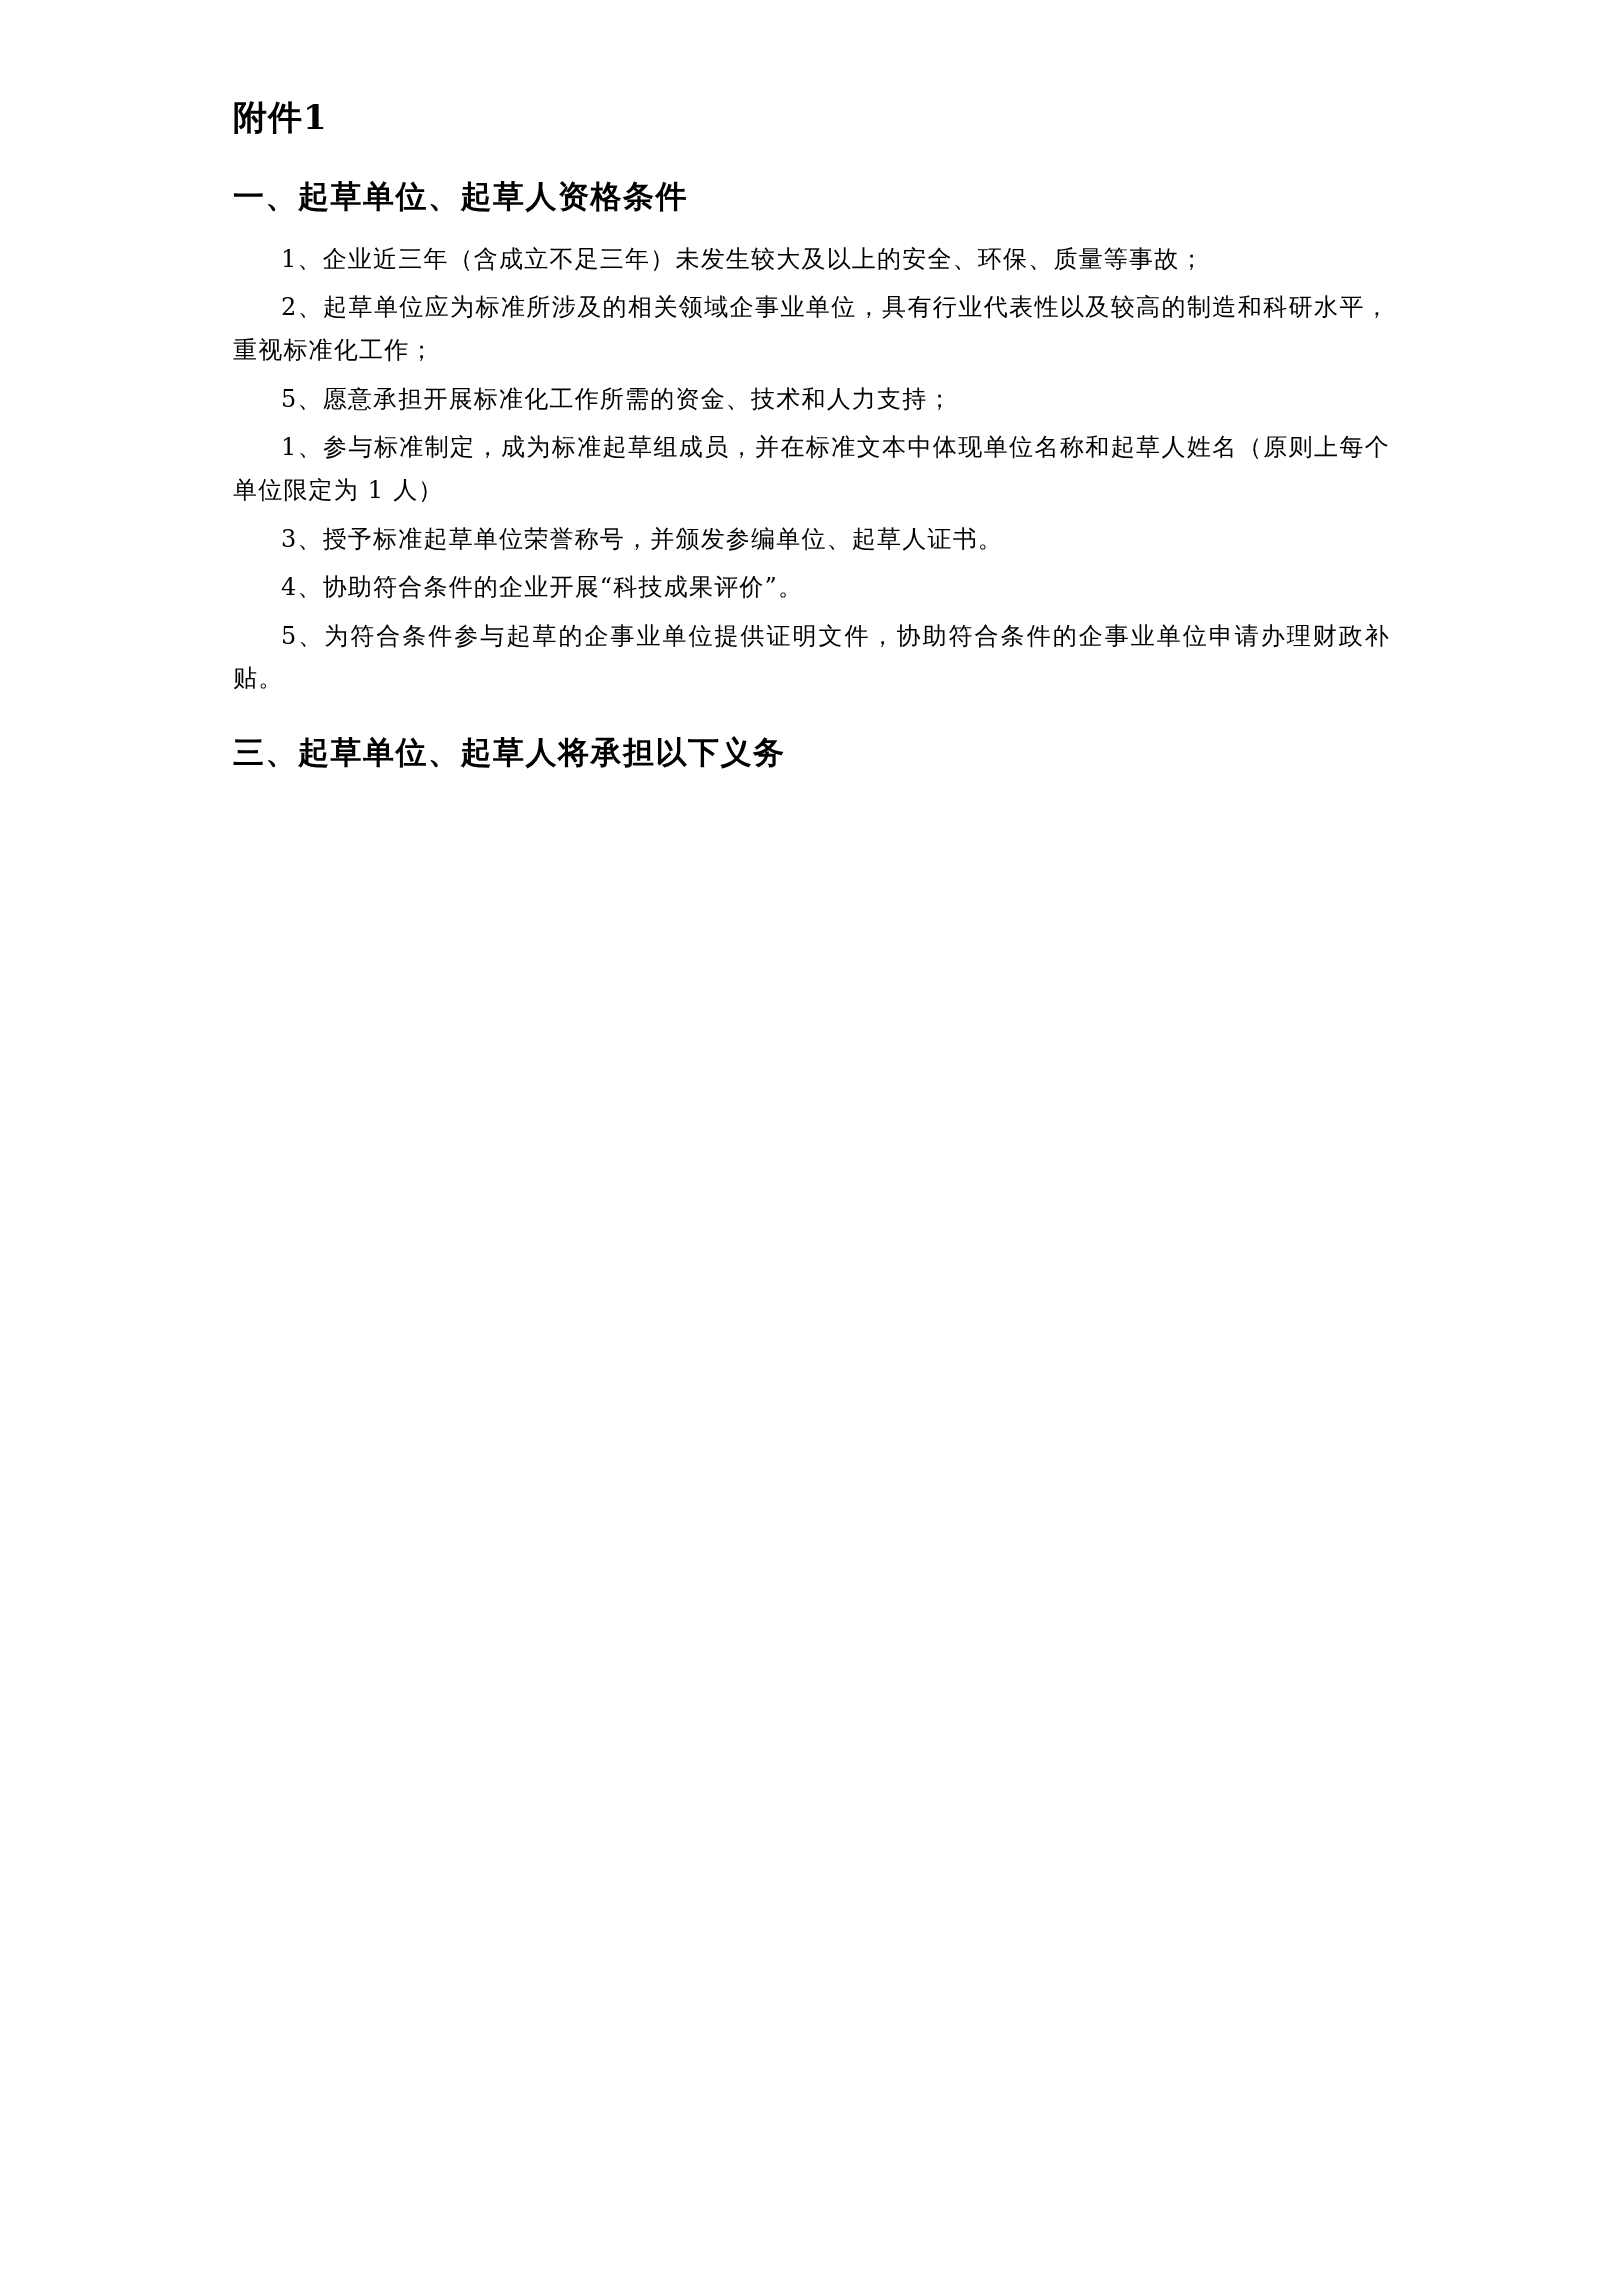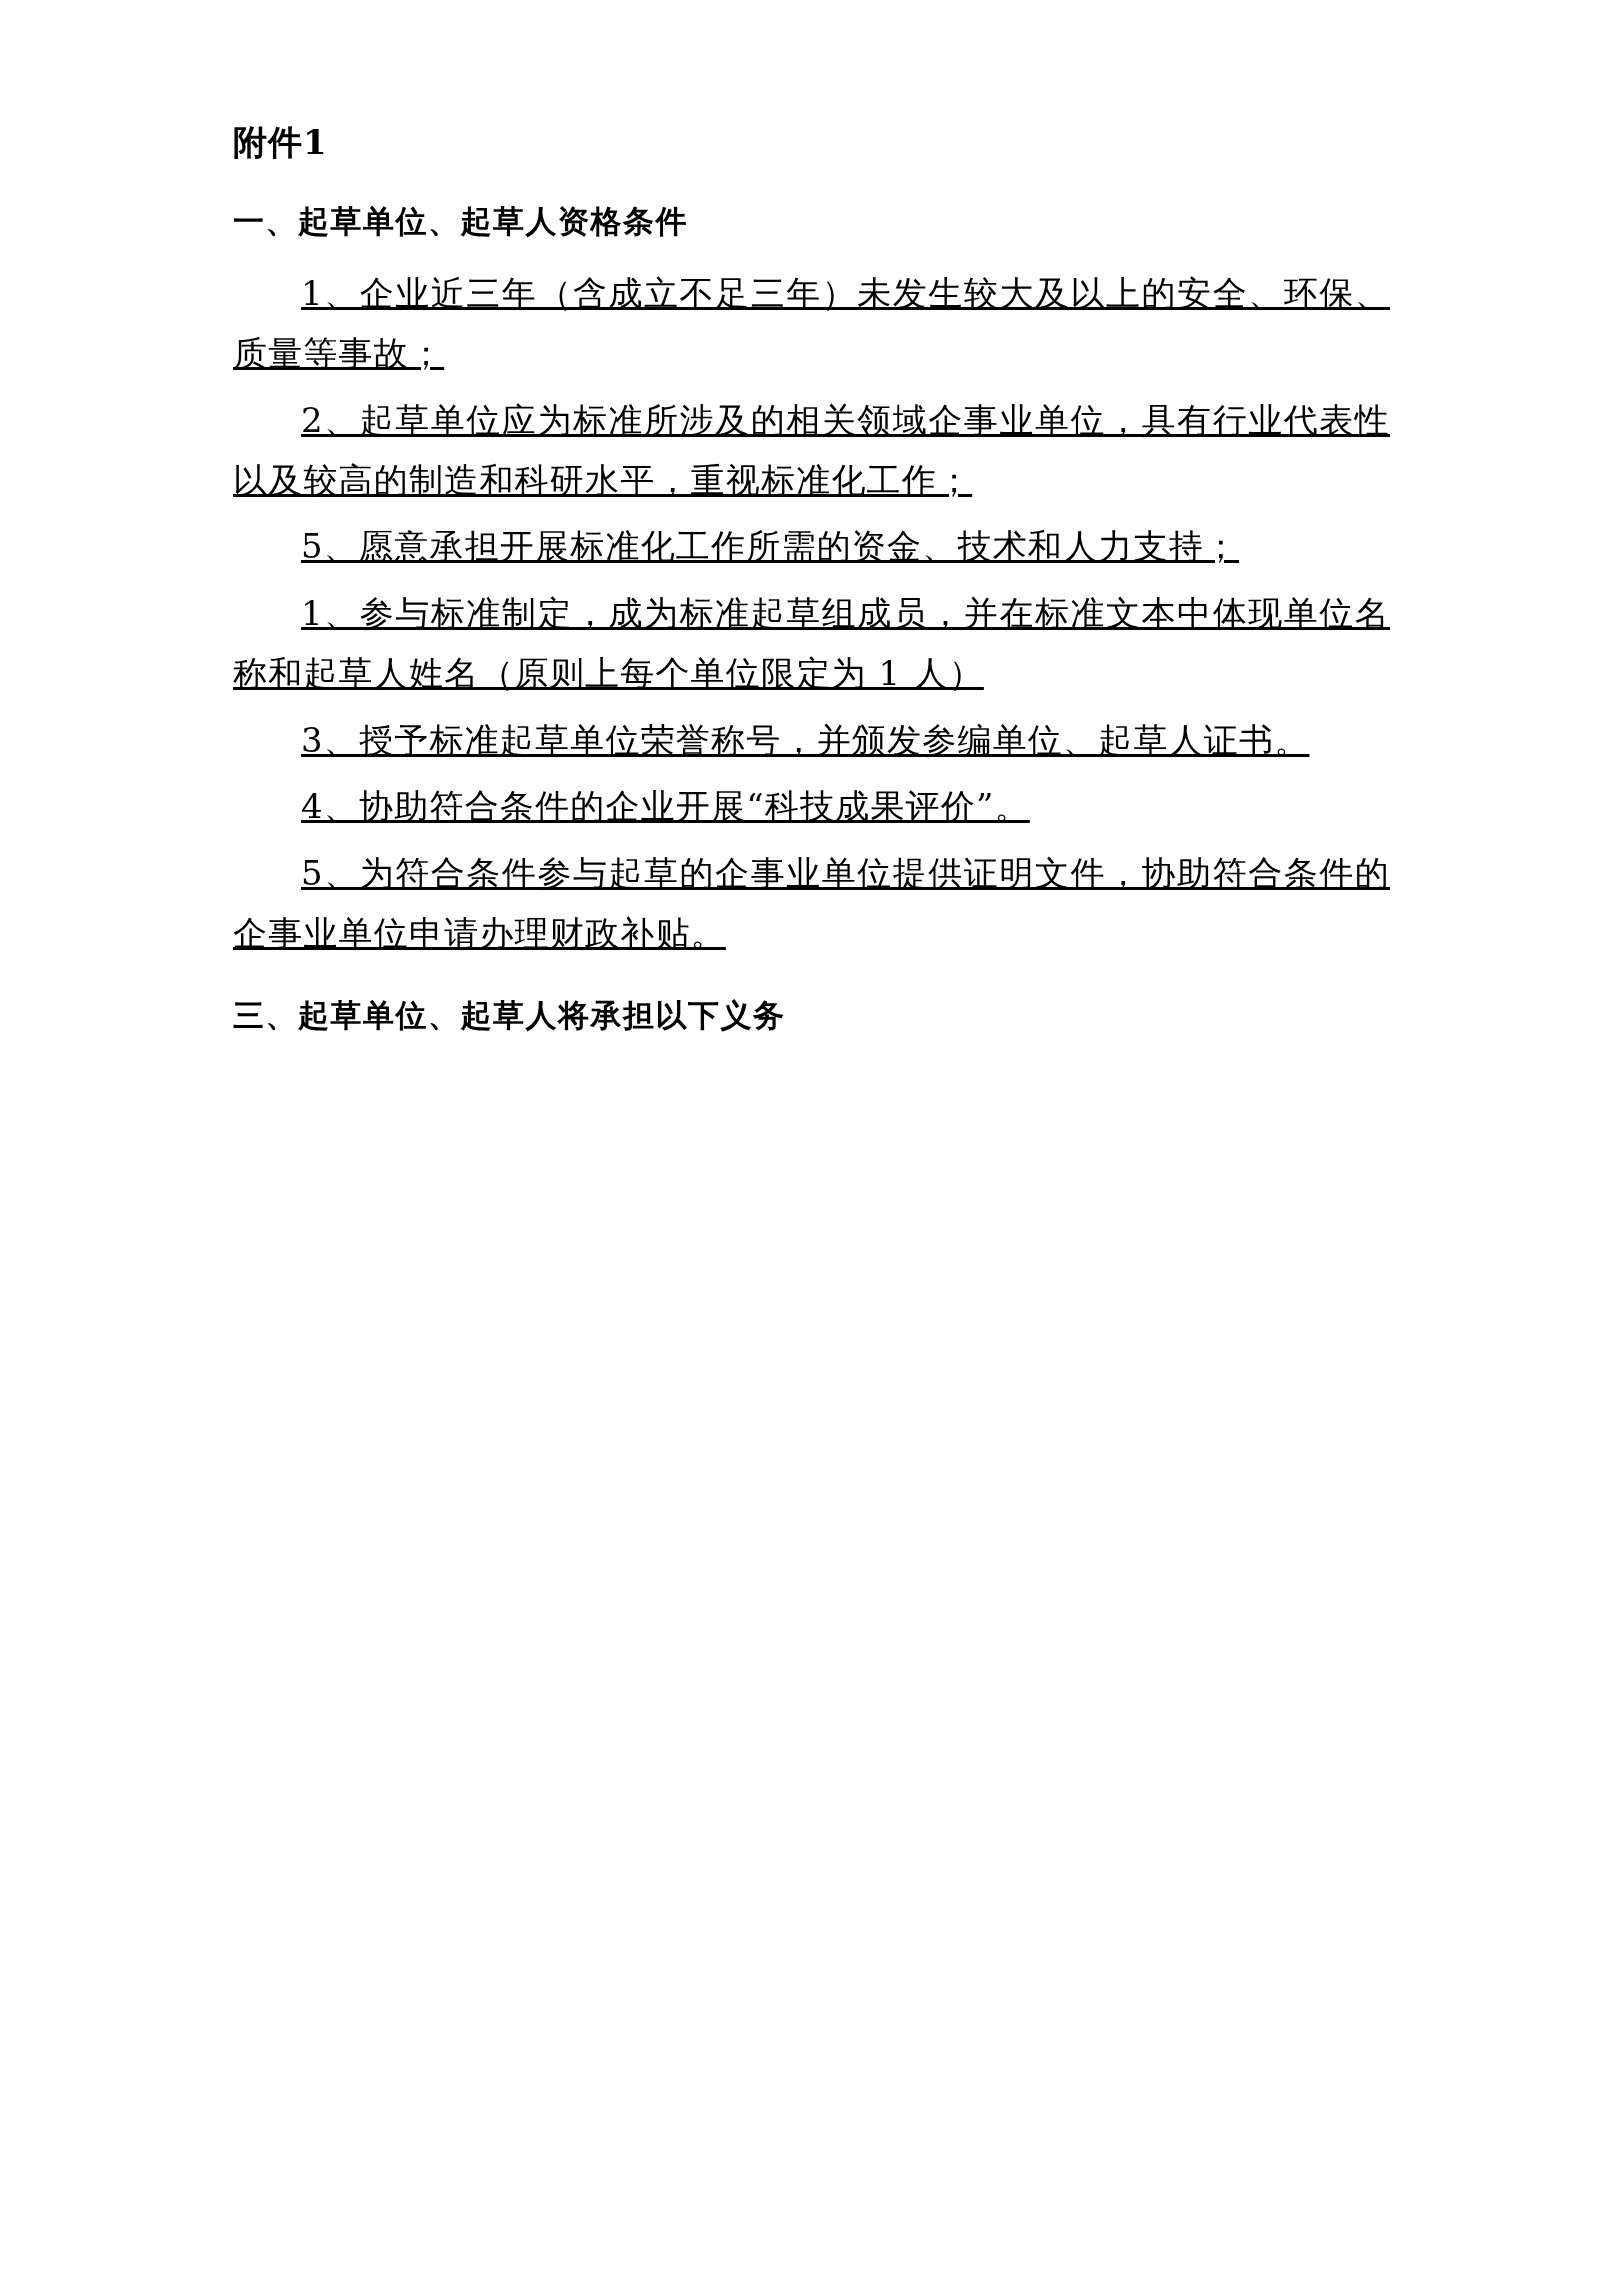--- a/index.html
+++ b/index.html
@@ -11,48 +11,47 @@
     font-family: "DejaVu Serif", "Liberation Serif", serif;
     color: #000000;
   }
   .page {
     position: relative;
     width: 1620px;
     height: 1884px;
     margin: 0 auto;
     background: #ffffff;
     box-sizing: border-box;
-    padding: 117px 206px 118px 233px;
+    padding: 92px 206px 118px 233px;
   }
   .doc-body {
     width: 1157px;
   }
   .attachment-label {
     font-size: 34px;
     font-weight: bold;
     letter-spacing: 1px;
     line-height: 1.5;
     margin: 0 0 29px 0;
   }
   h2.section-heading {
     font-size: 31px;
     font-weight: bold;
     letter-spacing: 1.5px;
     line-height: 1.55;
     margin: 27.4px 0 17.6px 0;
   }
   p.para {
-    font-size: 34px;
+    font-size: 24px;
     line-height: 1.78;
     letter-spacing: 1.2px;
     margin: 0 0 5.9px 0;
     text-indent: 2em;
     text-align: justify;
     text-justify: inter-ideograph;
-    text-decoration: underline;
   }
 </style>
 </head>
 <body>
 
 <div class="page">
   <div class="doc-body">
 
     <div class="attachment-label">附件1</div>
 

